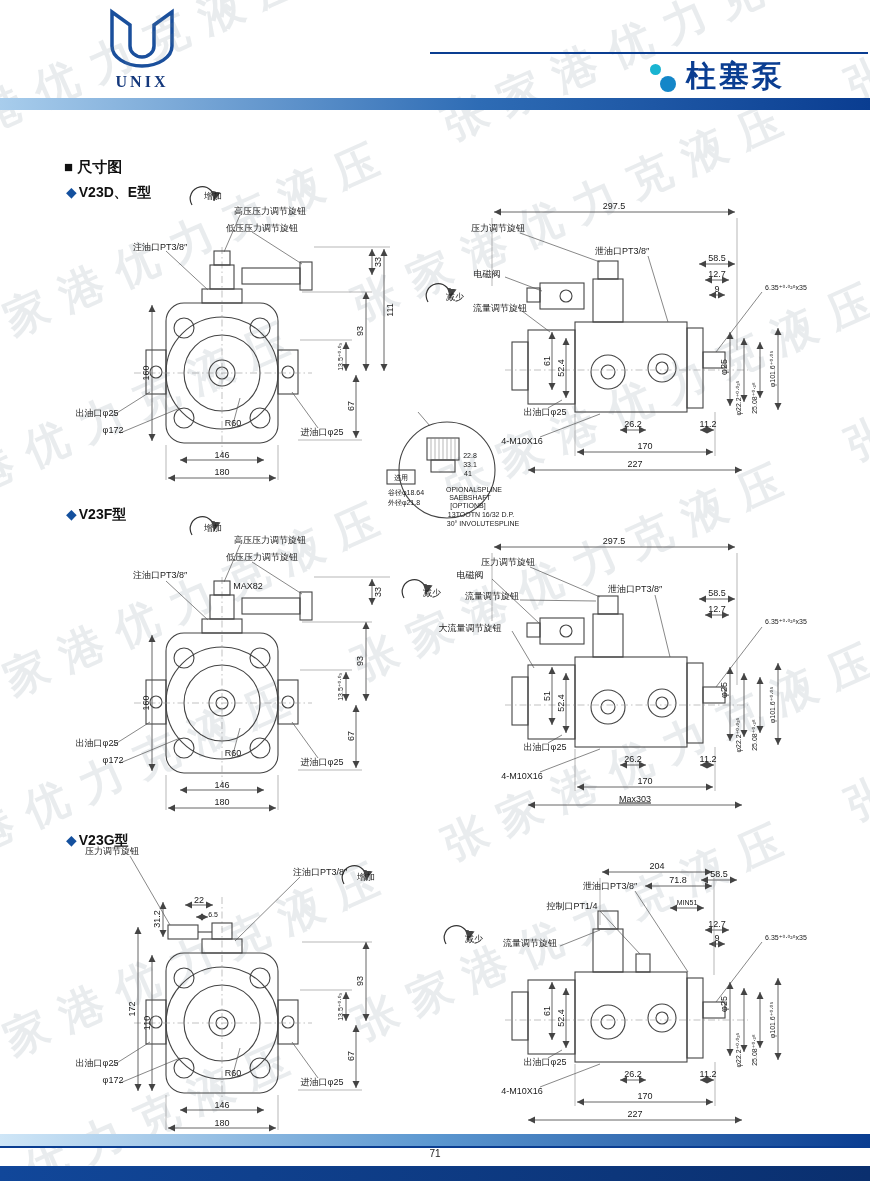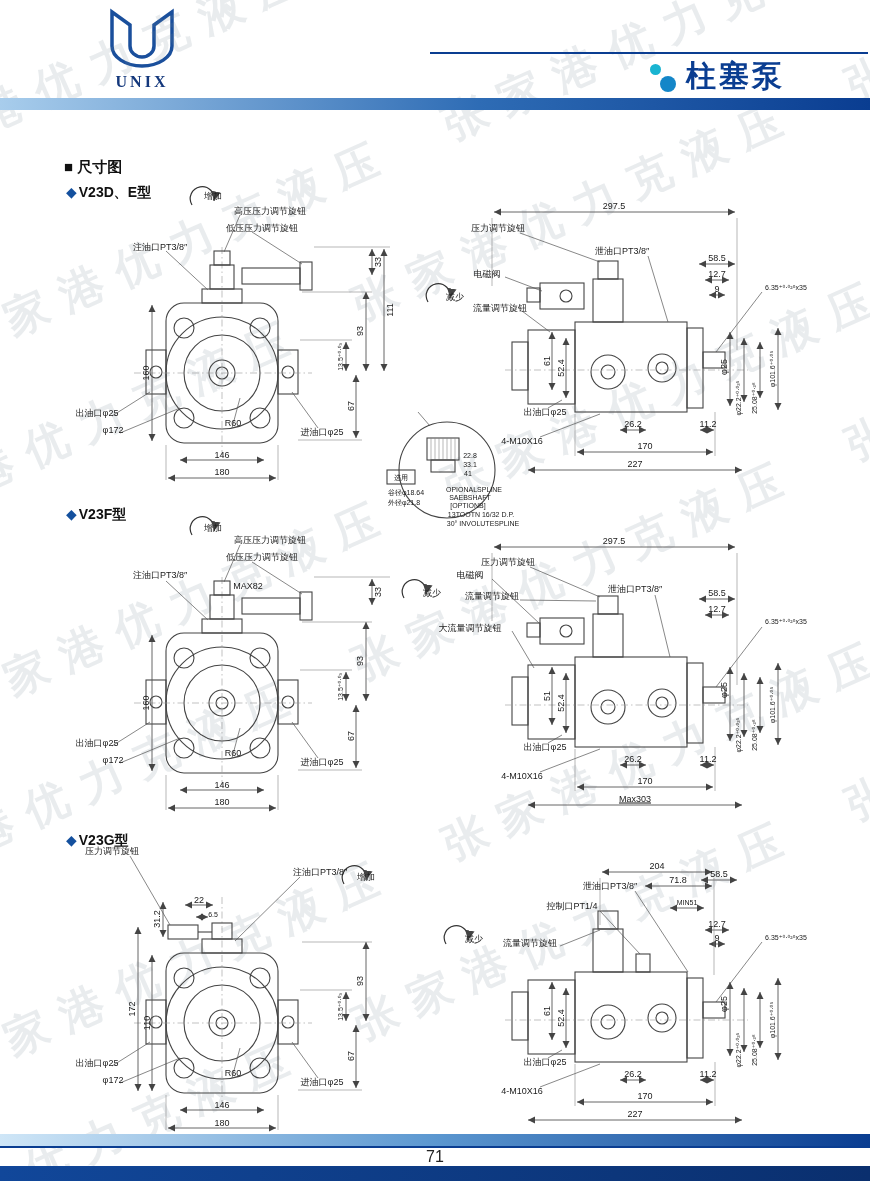--- a/index.html
+++ b/index.html
@@ -40,21 +40,21 @@
   .arc{stroke:#333;fill:none;stroke-width:1.2;marker-end:url(#ae);}
   
   #labels{position:absolute;inset:0;z-index:4;pointer-events:none;}
   .lbl{position:absolute;transform:translate(-50%,-50%);font-size:9px;color:#1a1a1a;
        white-space:nowrap;line-height:1;}
   .lbl.v{transform:translate(-50%,-50%) rotate(-90deg);}
   .lbl.s{font-size:7px;}
   
   .footer-band1{position:absolute;left:0;top:1134px;width:870px;height:12px;z-index:6;
     background:linear-gradient(90deg,#cfe6f7 0%,#5b97d0 50%,#0a3d91 100%);border-bottom:2px solid #0a3d91;}
-  .page-num{position:absolute;left:0;top:1148px;width:870px;text-align:center;font-size:16px;color:#222;z-index:6;}
+  .page-num{position:absolute;left:0;top:1148px;width:870px;text-align:center;font-size:10px;color:#222;z-index:6;}
   .footer-band2{position:absolute;left:0;top:1166px;width:870px;height:15px;z-index:6;
     background:linear-gradient(90deg,#11479a,#0a2f6e);}
 </style>
 </head>
 <body>
 
 <div class="page">
 
   <div id="wm-layer">
       <div class="wm" style="left: -140px; top: 140px;">张家港优力克液压　张家港优力克液压　张家港优力克液压　</div>

